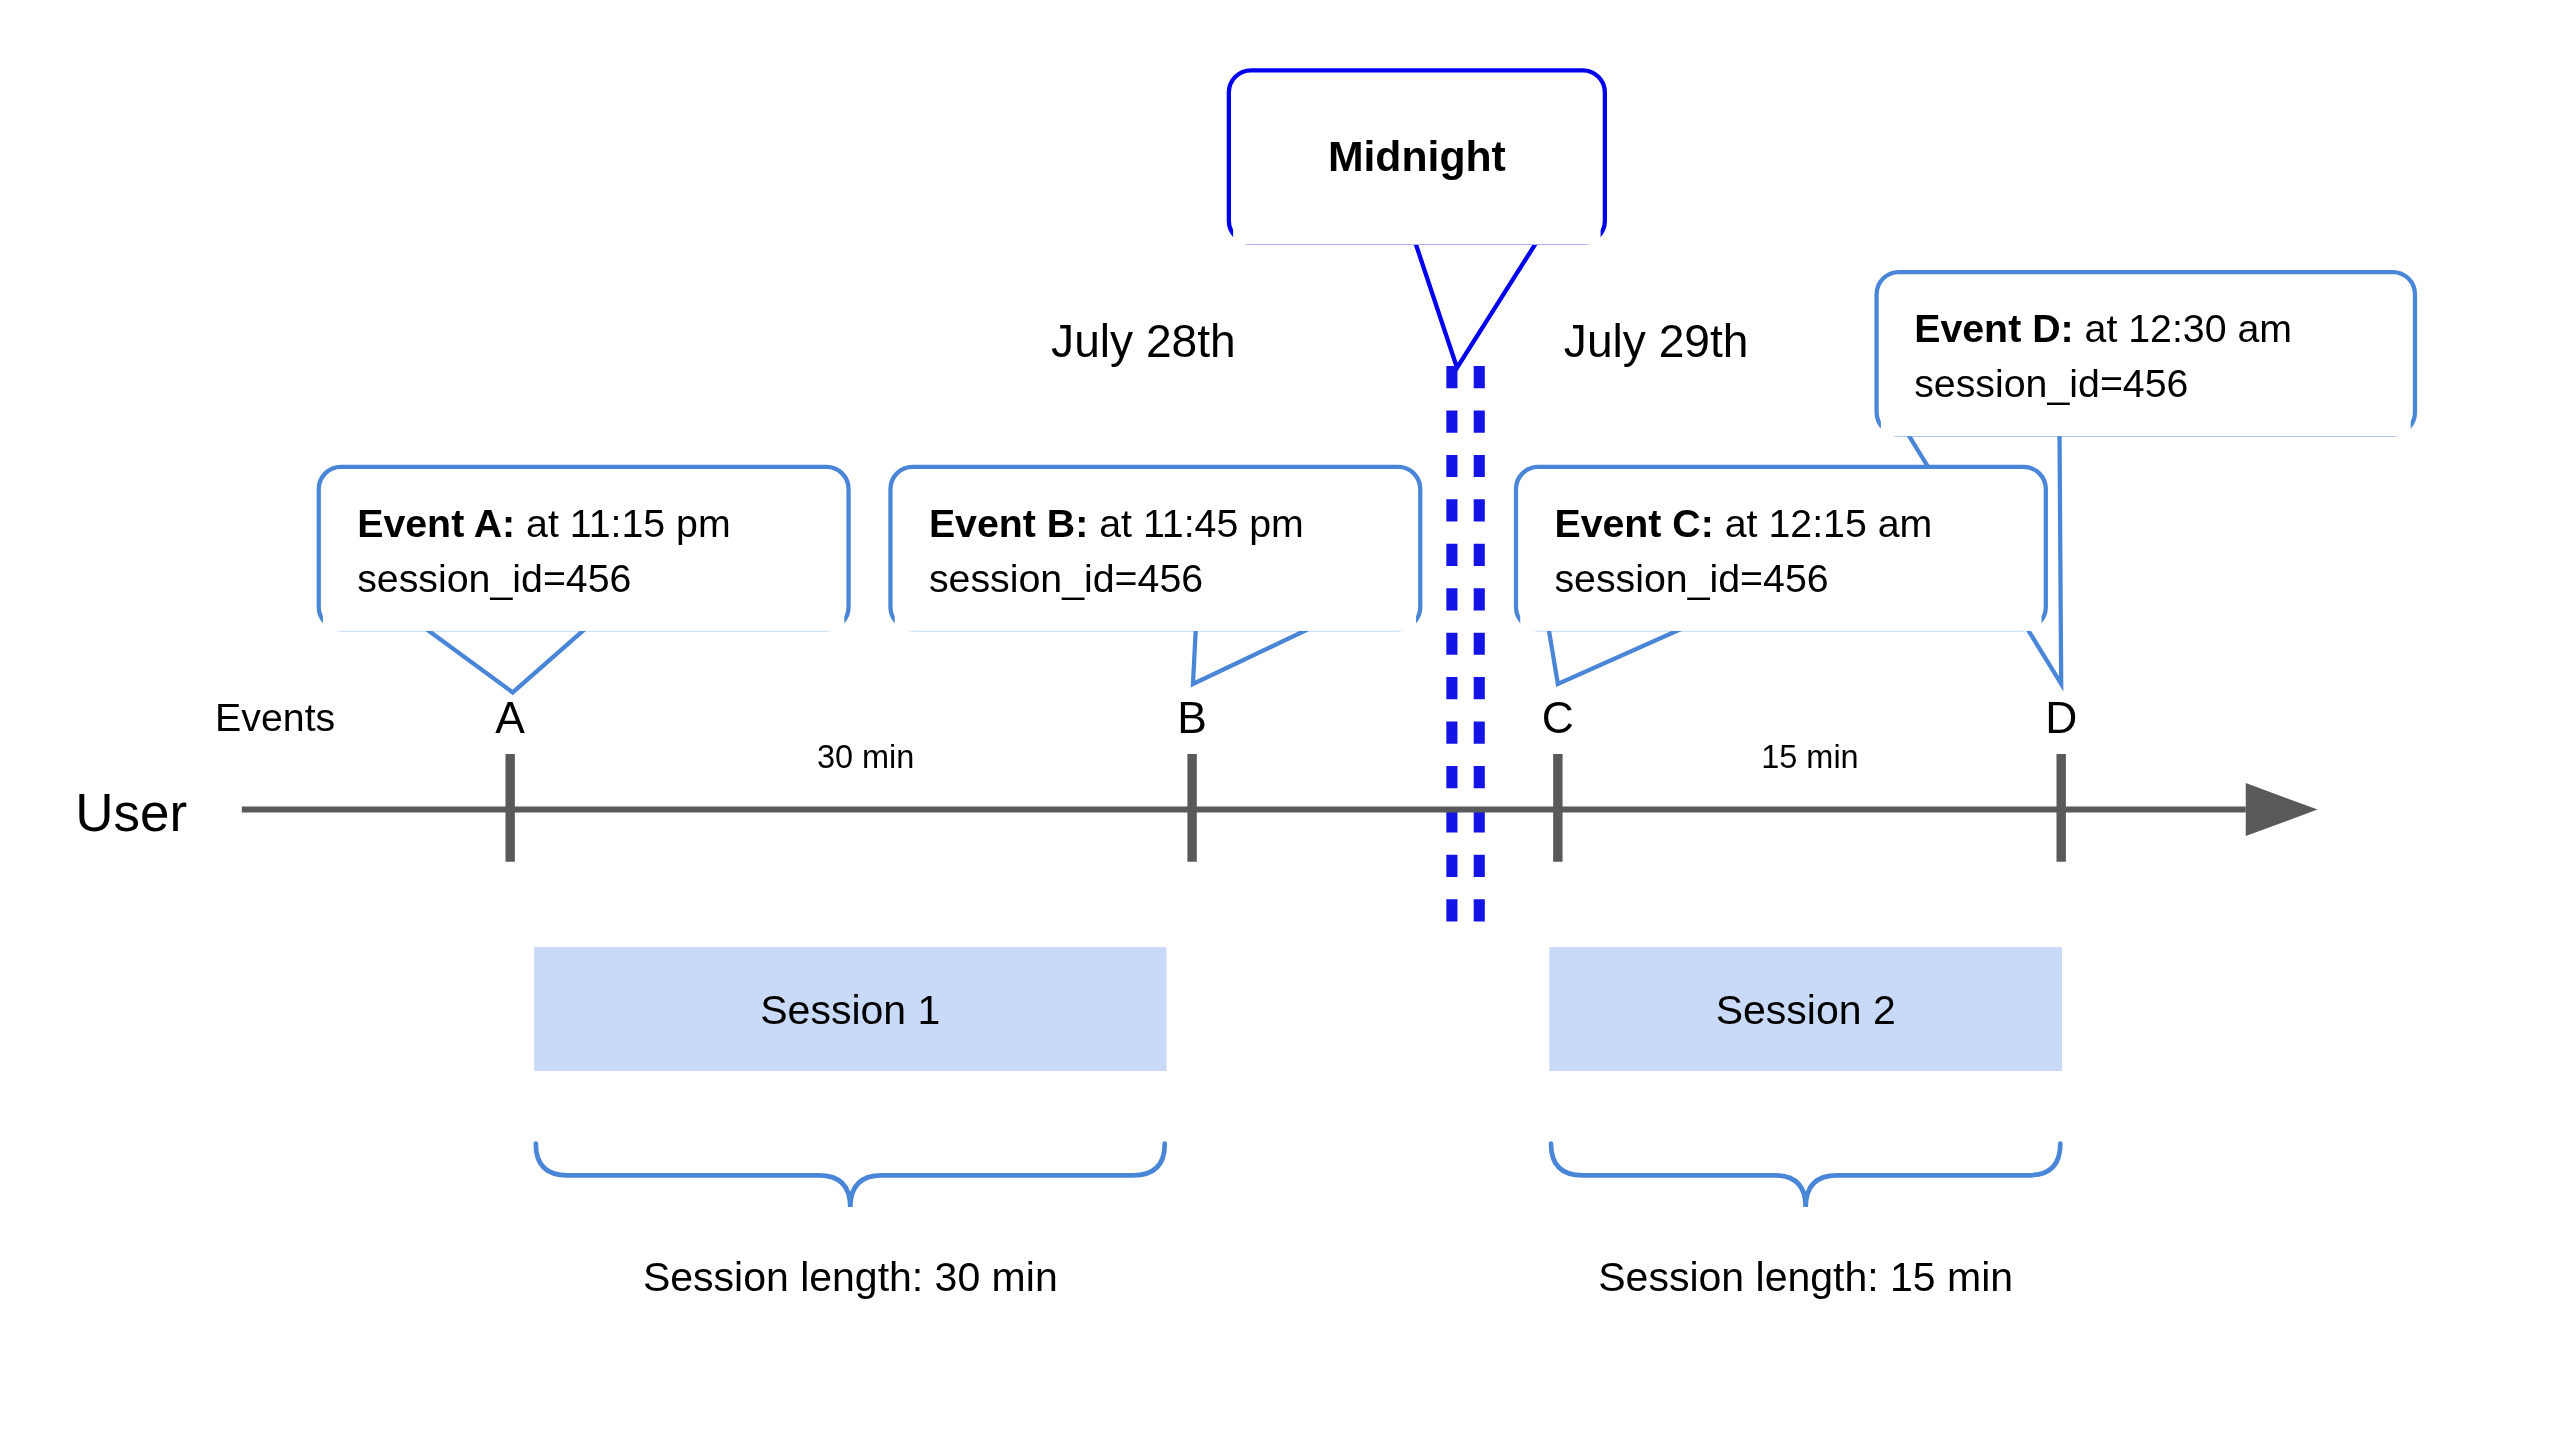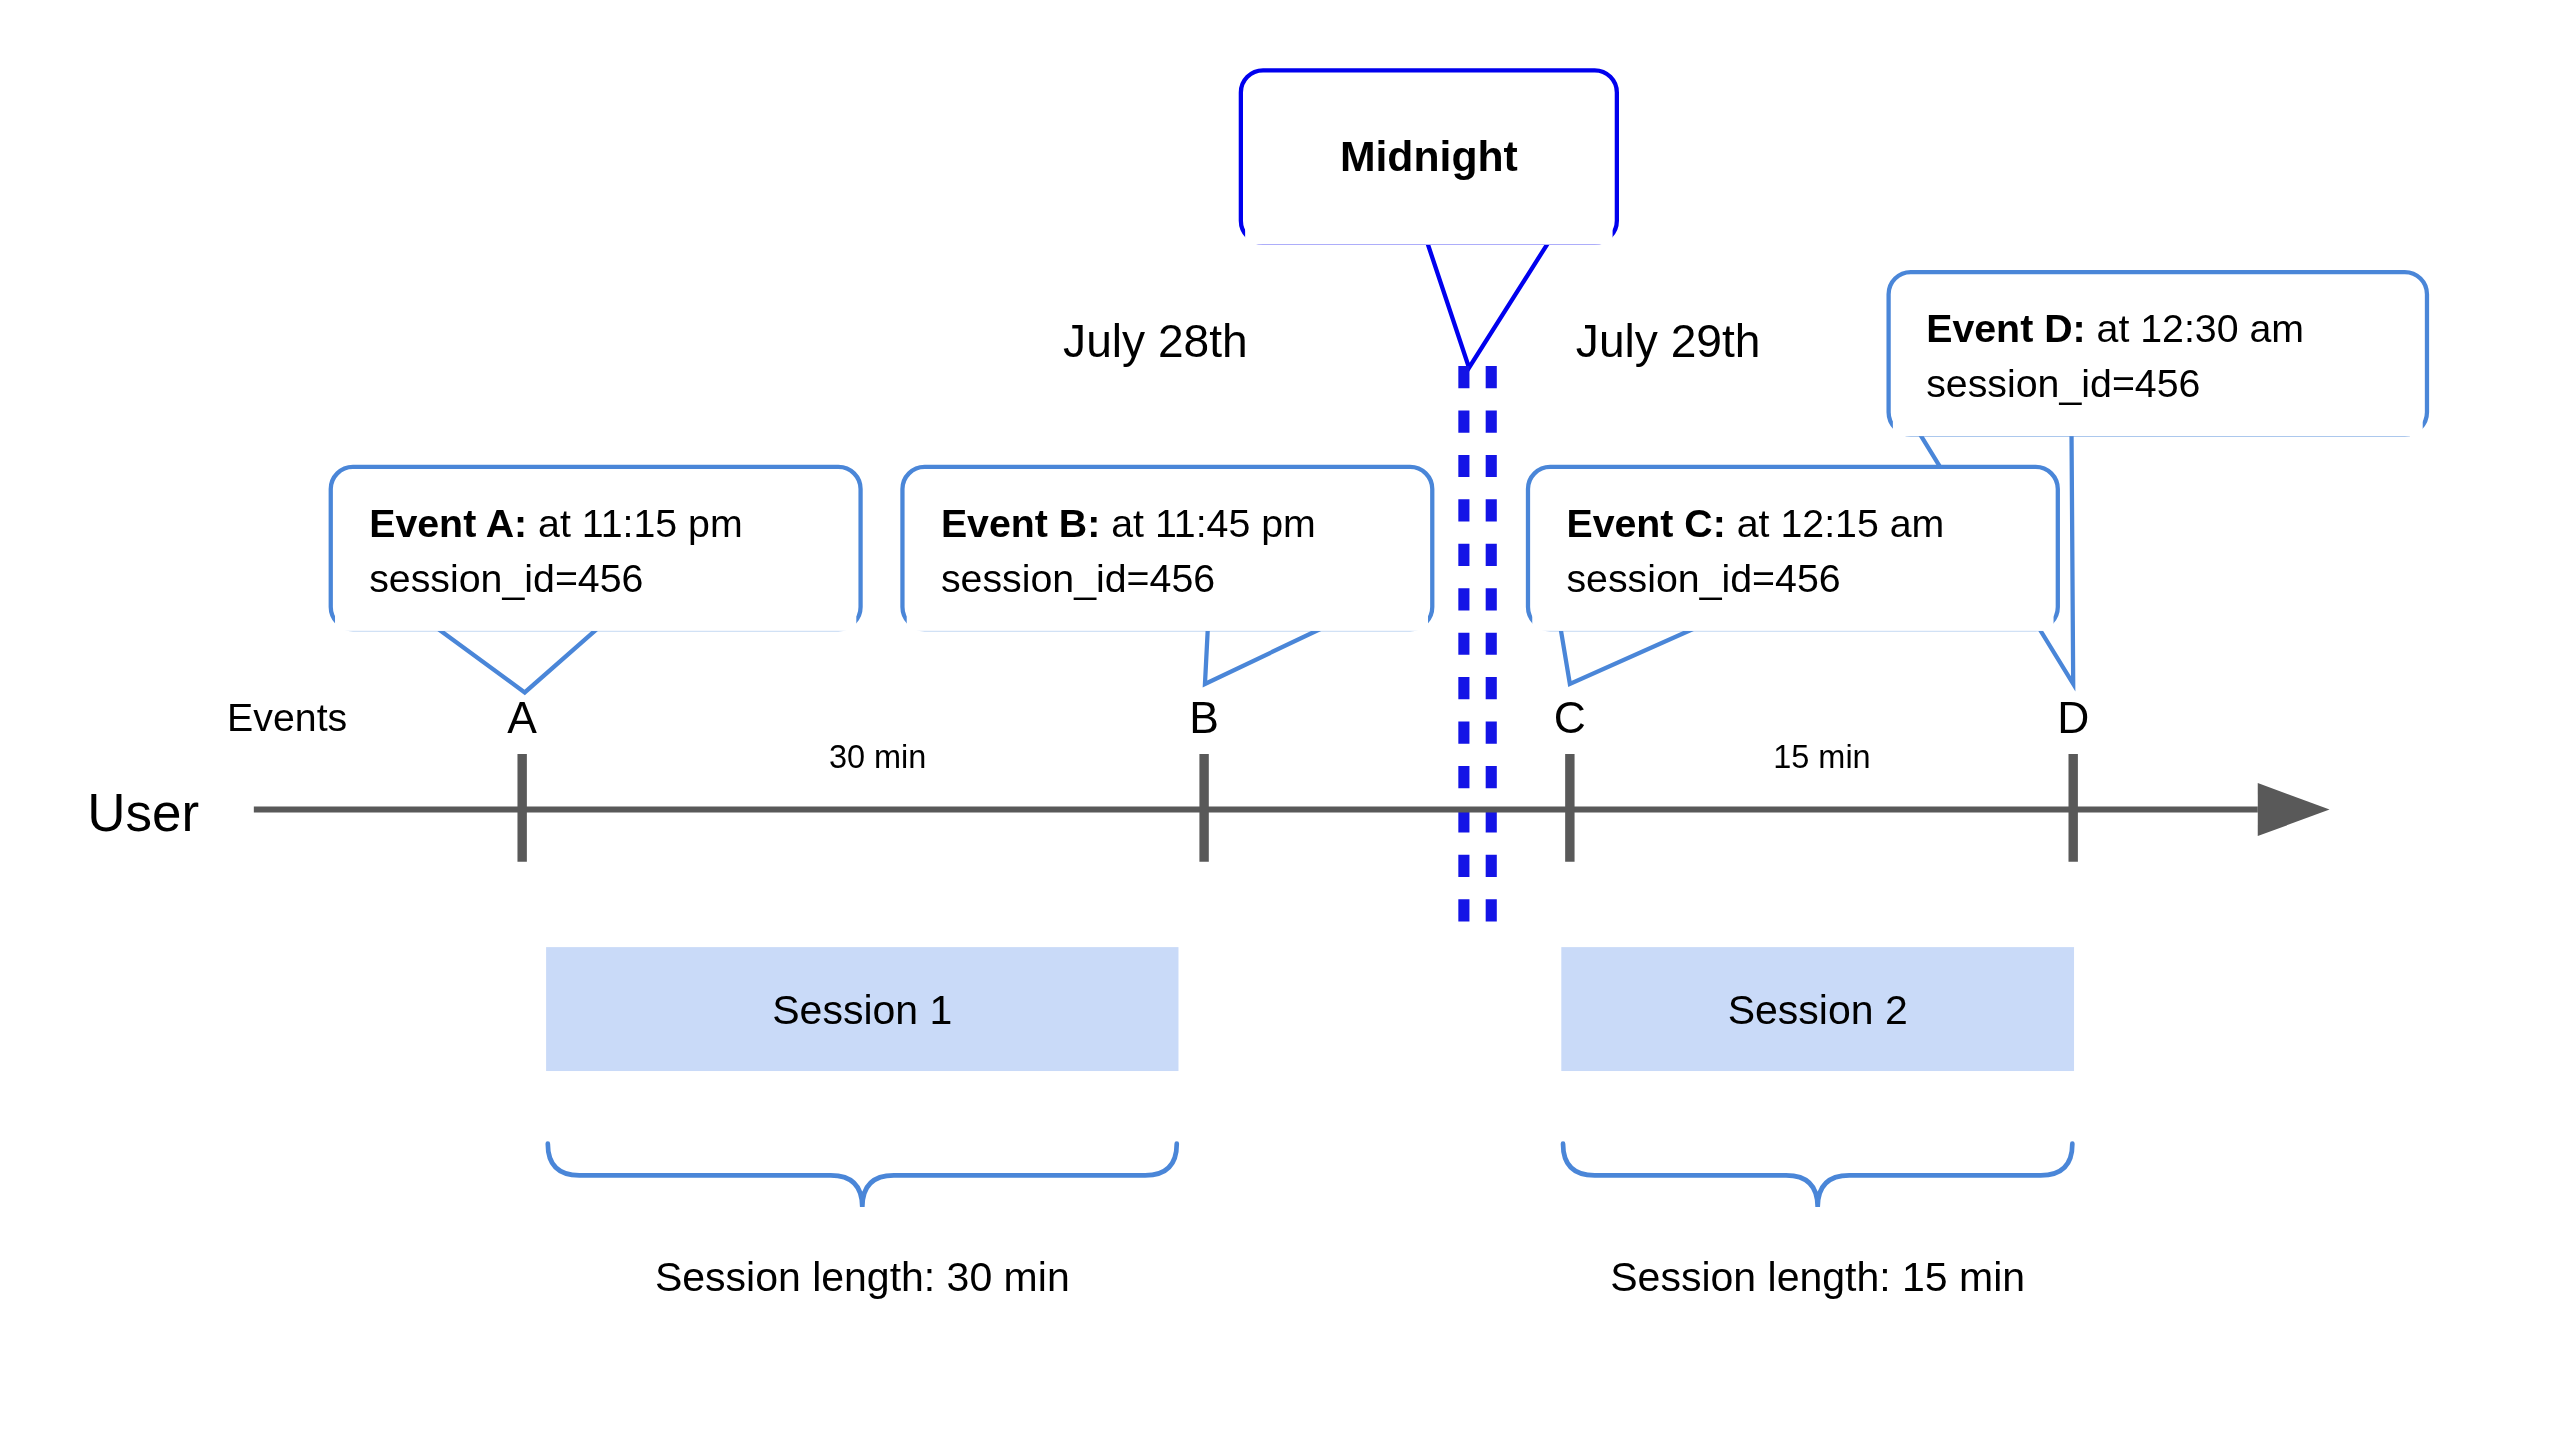--- a/index.html
+++ b/index.html
@@ -11,21 +11,20 @@
     width: 2550px;
     height: 1455px;
     font-family: "Liberation Sans", sans-serif;
     overflow: hidden;
   }
   #stage {
     position: relative;
     width: 2417px;
     height: 1455px;
     background: #ffffff;
-    margin-left: 12px;
   }
   svg.layer {
     position: absolute;
     top: 0;
     left: 0;
     width: 2550px;
     height: 1455px;
   }
   .callout-box {
     fill: #ffffff;

